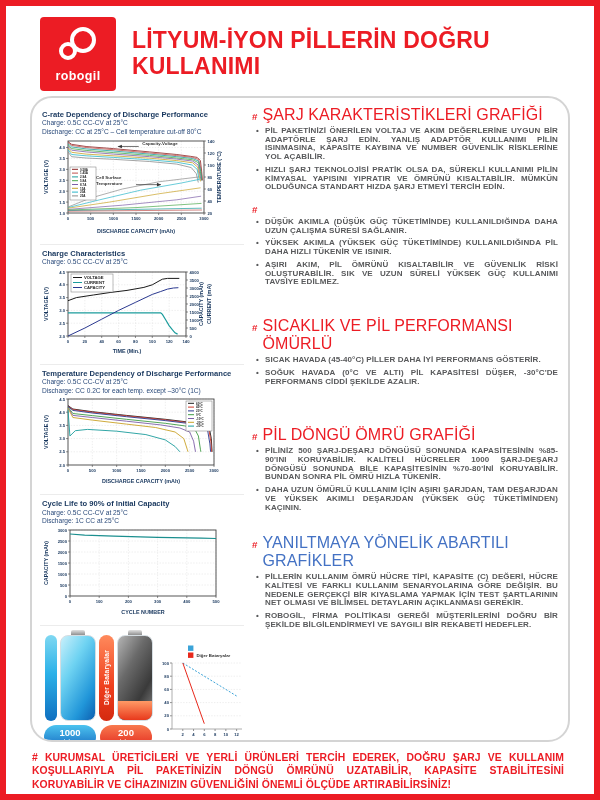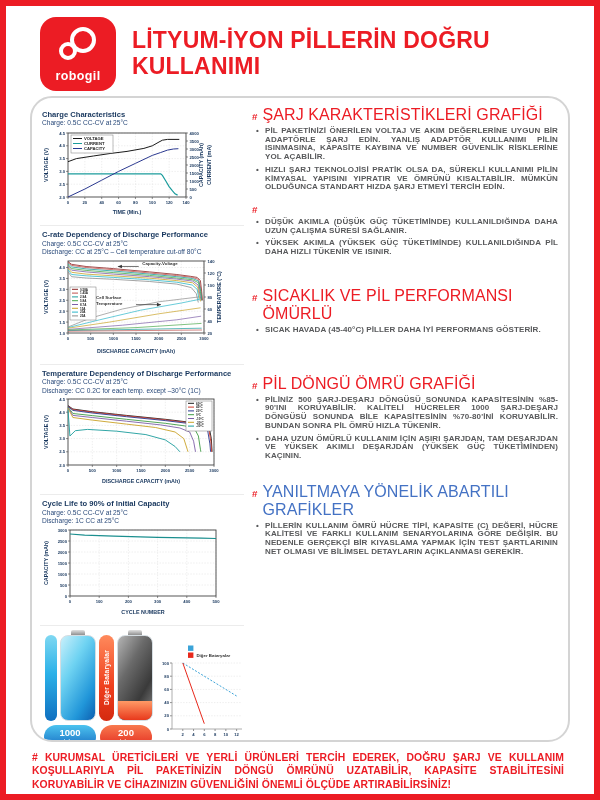--- a/index.html
+++ b/index.html
@@ -3,21 +3,21 @@
 <meta charset="utf-8">
 <style>
   html,body{margin:0;padding:0;background:#fff;}
   *{box-sizing:border-box;}
   .page{
     width:600px;height:800px;border:6px solid #EC1C24;background:#fff;
     overflow:hidden;font-family:"Liberation Sans",sans-serif;position:relative;
   }
   
   .header{display:flex;align-items:center;gap:16px;padding:12px 0 6px 34px;height:90px;}
-  .logo{width:76px;height:74px;border-radius:16px;background:#EC1C24;
+  .logo{width:76px;height:74px;border-radius:4px;background:#EC1C24;
         display:flex;flex-direction:column;align-items:center;justify-content:center;flex:0 0 auto;}
   .logo-word{color:#fff;font-size:12.5px;font-weight:700;letter-spacing:.4px;margin-top:1px;}
   .title{color:#EC1C24;font-size:23px;font-weight:800;line-height:1.12;letter-spacing:.2px;}
   
   .card{
     margin:0 24px;height:646px;border:2px solid #d4d4d4;border-radius:22px;
     padding:8px 10px 8px 8px;display:flex;gap:8px;overflow:hidden;background:#fff;
   }
   .left-col{width:204px;flex:0 0 auto;display:flex;flex-direction:column;}
   .right-col{flex:1;min-width:0;}
@@ -81,100 +81,20 @@
     </div>
     <div class="title">
       <div>LİTYUM-İYON PİLLERİN DOĞRU</div>
       <div>KULLANIMI</div>
     </div>
   </div>
 
   <div class="card">
 
     <div class="left-col">
-
-      <div class="chart-block">
-        <div class="c-title">Charge Characteristics</div>
-        <div class="c-sub">Charge: 0.5C CC-CV at 25°C</div>
-        <div><svg width="202" height="88" viewBox="0 0 202 88">
-              <line x1="42.85714285714286" y1="5" x2="42.85714285714286" y2="69" stroke="#dcdcdc" stroke-width="0.5" stroke-dasharray="1.4,1.4"></line>
-              <line x1="59.714285714285715" y1="5" x2="59.714285714285715" y2="69" stroke="#dcdcdc" stroke-width="0.5" stroke-dasharray="1.4,1.4"></line>
-              <line x1="76.57142857142857" y1="5" x2="76.57142857142857" y2="69" stroke="#dcdcdc" stroke-width="0.5" stroke-dasharray="1.4,1.4"></line>
-              <line x1="93.42857142857143" y1="5" x2="93.42857142857143" y2="69" stroke="#dcdcdc" stroke-width="0.5" stroke-dasharray="1.4,1.4"></line>
-              <line x1="110.28571428571429" y1="5" x2="110.28571428571429" y2="69" stroke="#dcdcdc" stroke-width="0.5" stroke-dasharray="1.4,1.4"></line>
-              <line x1="127.14285714285714" y1="5" x2="127.14285714285714" y2="69" stroke="#dcdcdc" stroke-width="0.5" stroke-dasharray="1.4,1.4"></line>
-              <line x1="144" y1="5" x2="144" y2="69" stroke="#dcdcdc" stroke-width="0.5" stroke-dasharray="1.4,1.4"></line>
-              <line x1="26" y1="56.2" x2="144" y2="56.2" stroke="#dcdcdc" stroke-width="0.5" stroke-dasharray="1.4,1.4"></line>
-              <line x1="26" y1="43.4" x2="144" y2="43.4" stroke="#dcdcdc" stroke-width="0.5" stroke-dasharray="1.4,1.4"></line>
-              <line x1="26" y1="30.6" x2="144" y2="30.6" stroke="#dcdcdc" stroke-width="0.5" stroke-dasharray="1.4,1.4"></line>
-              <line x1="26" y1="17.799999999999997" x2="144" y2="17.799999999999997" stroke="#dcdcdc" stroke-width="0.5" stroke-dasharray="1.4,1.4"></line>
-              <line x1="26" y1="5" x2="144" y2="5" stroke="#dcdcdc" stroke-width="0.5" stroke-dasharray="1.4,1.4"></line>
-              <line x1="26" y1="69" x2="26" y2="71" stroke="#444" stroke-width="0.6"></line>
-              <text x="26" y="75.5" text-anchor="middle" class="tick">0</text>
-              <line x1="42.85714285714286" y1="69" x2="42.85714285714286" y2="71" stroke="#444" stroke-width="0.6"></line>
-              <text x="42.85714285714286" y="75.5" text-anchor="middle" class="tick">20</text>
-              <line x1="59.714285714285715" y1="69" x2="59.714285714285715" y2="71" stroke="#444" stroke-width="0.6"></line>
-              <text x="59.714285714285715" y="75.5" text-anchor="middle" class="tick">40</text>
-              <line x1="76.57142857142857" y1="69" x2="76.57142857142857" y2="71" stroke="#444" stroke-width="0.6"></line>
-              <text x="76.57142857142857" y="75.5" text-anchor="middle" class="tick">60</text>
-              <line x1="93.42857142857143" y1="69" x2="93.42857142857143" y2="71" stroke="#444" stroke-width="0.6"></line>
-              <text x="93.42857142857143" y="75.5" text-anchor="middle" class="tick">80</text>
-              <line x1="110.28571428571429" y1="69" x2="110.28571428571429" y2="71" stroke="#444" stroke-width="0.6"></line>
-              <text x="110.28571428571429" y="75.5" text-anchor="middle" class="tick">100</text>
-              <line x1="127.14285714285714" y1="69" x2="127.14285714285714" y2="71" stroke="#444" stroke-width="0.6"></line>
-              <text x="127.14285714285714" y="75.5" text-anchor="middle" class="tick">120</text>
-              <line x1="144" y1="69" x2="144" y2="71" stroke="#444" stroke-width="0.6"></line>
-              <text x="144" y="75.5" text-anchor="middle" class="tick">140</text>
-              <line x1="24" y1="69" x2="26" y2="69" stroke="#444" stroke-width="0.6"></line>
-              <text x="23" y="70.6" text-anchor="end" class="tick">2.0</text>
-              <line x1="24" y1="56.2" x2="26" y2="56.2" stroke="#444" stroke-width="0.6"></line>
-              <text x="23" y="57.800000000000004" text-anchor="end" class="tick">2.5</text>
-              <line x1="24" y1="43.4" x2="26" y2="43.4" stroke="#444" stroke-width="0.6"></line>
-              <text x="23" y="45" text-anchor="end" class="tick">3.0</text>
-              <line x1="24" y1="30.6" x2="26" y2="30.6" stroke="#444" stroke-width="0.6"></line>
-              <text x="23" y="32.2" text-anchor="end" class="tick">3.5</text>
-              <line x1="24" y1="17.799999999999997" x2="26" y2="17.799999999999997" stroke="#444" stroke-width="0.6"></line>
-              <text x="23" y="19.4" text-anchor="end" class="tick">4.0</text>
-              <line x1="24" y1="5" x2="26" y2="5" stroke="#444" stroke-width="0.6"></line>
-              <text x="23" y="6.6" text-anchor="end" class="tick">4.5</text>
-              <line x1="144" y1="69" x2="146" y2="69" stroke="#444" stroke-width="0.6"></line>
-              <text x="147.5" y="70.6" text-anchor="start" class="tick">0</text>
-              <line x1="144" y1="61" x2="146" y2="61" stroke="#444" stroke-width="0.6"></line>
-              <text x="147.5" y="62.6" text-anchor="start" class="tick">500</text>
-              <line x1="144" y1="53" x2="146" y2="53" stroke="#444" stroke-width="0.6"></line>
-              <text x="147.5" y="54.6" text-anchor="start" class="tick">1000</text>
-              <line x1="144" y1="45" x2="146" y2="45" stroke="#444" stroke-width="0.6"></line>
-              <text x="147.5" y="46.6" text-anchor="start" class="tick">1500</text>
-              <line x1="144" y1="37" x2="146" y2="37" stroke="#444" stroke-width="0.6"></line>
-              <text x="147.5" y="38.6" text-anchor="start" class="tick">2000</text>
-              <line x1="144" y1="29" x2="146" y2="29" stroke="#444" stroke-width="0.6"></line>
-              <text x="147.5" y="30.6" text-anchor="start" class="tick">2500</text>
-              <line x1="144" y1="21" x2="146" y2="21" stroke="#444" stroke-width="0.6"></line>
-              <text x="147.5" y="22.6" text-anchor="start" class="tick">3000</text>
-              <line x1="144" y1="13" x2="146" y2="13" stroke="#444" stroke-width="0.6"></line>
-              <text x="147.5" y="14.6" text-anchor="start" class="tick">3500</text>
-              <line x1="144" y1="5" x2="146" y2="5" stroke="#444" stroke-width="0.6"></line>
-              <text x="147.5" y="6.6" text-anchor="start" class="tick">4000</text>
-              <rect x="26" y="5" width="118" height="64" fill="none" stroke="#444" stroke-width="0.9"></rect>
-              <polyline points="26.0,33.7 34.4,30.6 51.3,28.0 68.1,25.5 85.0,23.4 101.9,20.4 110.3,17.8 117.0,14.0 120.4,12.2 125.5,11.4 137.3,11.4" fill="none" stroke="#1a1a1a" stroke-width="1"></polyline>
-              <polyline points="26.0,45.8 118.7,45.8 120.4,47.4 123.8,53.0 127.1,58.6 130.5,62.9 133.0,65.8 135.6,67.1" fill="none" stroke="#1b9c9c" stroke-width="1.2"></polyline>
-              <polyline points="26.0,69.0 42.9,61.0 59.7,52.2 76.6,43.4 93.4,35.4 110.3,27.4 118.7,24.5 125.5,22.1 131.4,21.0 136.4,20.7" fill="none" stroke="#2b3990" stroke-width="1"></polyline>
-              <text x="85" y="86" text-anchor="middle" class="axlab">TIME (Min.)</text>
-              <text x="0" y="0" text-anchor="middle" class="axlab" transform="translate(6 37) rotate(-90)">VOLTAGE (V)</text>
-              <text x="0" y="0" text-anchor="middle" class="axlab" fill="#2b3990" transform="translate(161 37) rotate(-90)">CAPACITY (mAh)</text>
-              <text x="0" y="0" text-anchor="middle" class="axlab" fill="#1b9c9c" transform="translate(169 37) rotate(-90)">CURRENT (mA)</text>
-              <rect x="29" y="7" width="42" height="18" fill="#fff" stroke="#777" stroke-width="0.5"></rect>
-              <line x1="31" y1="10.5" x2="40" y2="10.5" stroke="#1a1a1a" stroke-width="1"></line>
-              <text x="42" y="11.7" text-anchor="start" fill="#222" style="font:700 4.2px &quot;Liberation Sans&quot;,sans-serif">VOLTAGE</text>
-              <line x1="31" y1="15.5" x2="40" y2="15.5" stroke="#1b9c9c" stroke-width="1"></line>
-              <text x="42" y="16.7" text-anchor="start" fill="#222" style="font:700 4.2px &quot;Liberation Sans&quot;,sans-serif">CURRENT</text>
-              <line x1="31" y1="20.5" x2="40" y2="20.5" stroke="#2b3990" stroke-width="1"></line>
-              <text x="42" y="21.7" text-anchor="start" fill="#222" style="font:700 4.2px &quot;Liberation Sans&quot;,sans-serif">CAPACITY</text>
-            </svg></div>
-      </div>
 
       <div class="chart-block">
         <div class="c-title">C-rate Dependency of Discharge Performance</div>
         <div class="c-sub">Charge: 0.5C CC-CV at 25°C</div>
         <div class="c-sub">Discharge: CC at 25°C – Cell temperature cut-off 80°C</div>
         <div><svg width="202" height="98" viewBox="0 0 202 98">
               <line x1="48.666666666666664" y1="4" x2="48.666666666666664" y2="76" stroke="#dcdcdc" stroke-width="0.5" stroke-dasharray="1.4,1.4"></line>
               <line x1="71.33333333333333" y1="4" x2="71.33333333333333" y2="76" stroke="#dcdcdc" stroke-width="0.5" stroke-dasharray="1.4,1.4"></line>
               <line x1="94" y1="4" x2="94" y2="76" stroke="#dcdcdc" stroke-width="0.5" stroke-dasharray="1.4,1.4"></line>
               <line x1="116.66666666666666" y1="4" x2="116.66666666666666" y2="76" stroke="#dcdcdc" stroke-width="0.5" stroke-dasharray="1.4,1.4"></line>
@@ -268,20 +188,100 @@
               <line x1="96.72" y1="9.454545454545453" x2="75.86666666666666" y2="9.454545454545453" stroke="#333" stroke-width="0.7"></line>
               <polygon points="75.86666666666666,9.454545454545453 79.86666666666666,7.654545454545453 79.86666666666666,11.254545454545454" fill="#333"></polygon>
               <text x="54.10666666666667" y="42.18181818181819" text-anchor="start" fill="#333" style="font:700 4.4px &quot;Liberation Sans&quot;,sans-serif">Cell Surface</text>
               <text x="54.10666666666667" y="47.581818181818186" text-anchor="start" fill="#333" style="font:700 4.4px &quot;Liberation Sans&quot;,sans-serif">Temperature</text>
               <line x1="94" y1="47.63636363636364" x2="118.93333333333334" y2="47.63636363636364" stroke="#333" stroke-width="0.7"></line>
               <polygon points="118.93333333333334,47.63636363636364 114.93333333333334,45.83636363636364 114.93333333333334,49.43636363636364" fill="#333"></polygon>
             </svg></div>
       </div>
 
       <div class="chart-block">
+        <div class="c-title">Charge Characteristics</div>
+        <div class="c-sub">Charge: 0.5C CC-CV at 25°C</div>
+        <div><svg width="202" height="88" viewBox="0 0 202 88">
+              <line x1="42.85714285714286" y1="5" x2="42.85714285714286" y2="69" stroke="#dcdcdc" stroke-width="0.5" stroke-dasharray="1.4,1.4"></line>
+              <line x1="59.714285714285715" y1="5" x2="59.714285714285715" y2="69" stroke="#dcdcdc" stroke-width="0.5" stroke-dasharray="1.4,1.4"></line>
+              <line x1="76.57142857142857" y1="5" x2="76.57142857142857" y2="69" stroke="#dcdcdc" stroke-width="0.5" stroke-dasharray="1.4,1.4"></line>
+              <line x1="93.42857142857143" y1="5" x2="93.42857142857143" y2="69" stroke="#dcdcdc" stroke-width="0.5" stroke-dasharray="1.4,1.4"></line>
+              <line x1="110.28571428571429" y1="5" x2="110.28571428571429" y2="69" stroke="#dcdcdc" stroke-width="0.5" stroke-dasharray="1.4,1.4"></line>
+              <line x1="127.14285714285714" y1="5" x2="127.14285714285714" y2="69" stroke="#dcdcdc" stroke-width="0.5" stroke-dasharray="1.4,1.4"></line>
+              <line x1="144" y1="5" x2="144" y2="69" stroke="#dcdcdc" stroke-width="0.5" stroke-dasharray="1.4,1.4"></line>
+              <line x1="26" y1="56.2" x2="144" y2="56.2" stroke="#dcdcdc" stroke-width="0.5" stroke-dasharray="1.4,1.4"></line>
+              <line x1="26" y1="43.4" x2="144" y2="43.4" stroke="#dcdcdc" stroke-width="0.5" stroke-dasharray="1.4,1.4"></line>
+              <line x1="26" y1="30.6" x2="144" y2="30.6" stroke="#dcdcdc" stroke-width="0.5" stroke-dasharray="1.4,1.4"></line>
+              <line x1="26" y1="17.799999999999997" x2="144" y2="17.799999999999997" stroke="#dcdcdc" stroke-width="0.5" stroke-dasharray="1.4,1.4"></line>
+              <line x1="26" y1="5" x2="144" y2="5" stroke="#dcdcdc" stroke-width="0.5" stroke-dasharray="1.4,1.4"></line>
+              <line x1="26" y1="69" x2="26" y2="71" stroke="#444" stroke-width="0.6"></line>
+              <text x="26" y="75.5" text-anchor="middle" class="tick">0</text>
+              <line x1="42.85714285714286" y1="69" x2="42.85714285714286" y2="71" stroke="#444" stroke-width="0.6"></line>
+              <text x="42.85714285714286" y="75.5" text-anchor="middle" class="tick">20</text>
+              <line x1="59.714285714285715" y1="69" x2="59.714285714285715" y2="71" stroke="#444" stroke-width="0.6"></line>
+              <text x="59.714285714285715" y="75.5" text-anchor="middle" class="tick">40</text>
+              <line x1="76.57142857142857" y1="69" x2="76.57142857142857" y2="71" stroke="#444" stroke-width="0.6"></line>
+              <text x="76.57142857142857" y="75.5" text-anchor="middle" class="tick">60</text>
+              <line x1="93.42857142857143" y1="69" x2="93.42857142857143" y2="71" stroke="#444" stroke-width="0.6"></line>
+              <text x="93.42857142857143" y="75.5" text-anchor="middle" class="tick">80</text>
+              <line x1="110.28571428571429" y1="69" x2="110.28571428571429" y2="71" stroke="#444" stroke-width="0.6"></line>
+              <text x="110.28571428571429" y="75.5" text-anchor="middle" class="tick">100</text>
+              <line x1="127.14285714285714" y1="69" x2="127.14285714285714" y2="71" stroke="#444" stroke-width="0.6"></line>
+              <text x="127.14285714285714" y="75.5" text-anchor="middle" class="tick">120</text>
+              <line x1="144" y1="69" x2="144" y2="71" stroke="#444" stroke-width="0.6"></line>
+              <text x="144" y="75.5" text-anchor="middle" class="tick">140</text>
+              <line x1="24" y1="69" x2="26" y2="69" stroke="#444" stroke-width="0.6"></line>
+              <text x="23" y="70.6" text-anchor="end" class="tick">2.0</text>
+              <line x1="24" y1="56.2" x2="26" y2="56.2" stroke="#444" stroke-width="0.6"></line>
+              <text x="23" y="57.800000000000004" text-anchor="end" class="tick">2.5</text>
+              <line x1="24" y1="43.4" x2="26" y2="43.4" stroke="#444" stroke-width="0.6"></line>
+              <text x="23" y="45" text-anchor="end" class="tick">3.0</text>
+              <line x1="24" y1="30.6" x2="26" y2="30.6" stroke="#444" stroke-width="0.6"></line>
+              <text x="23" y="32.2" text-anchor="end" class="tick">3.5</text>
+              <line x1="24" y1="17.799999999999997" x2="26" y2="17.799999999999997" stroke="#444" stroke-width="0.6"></line>
+              <text x="23" y="19.4" text-anchor="end" class="tick">4.0</text>
+              <line x1="24" y1="5" x2="26" y2="5" stroke="#444" stroke-width="0.6"></line>
+              <text x="23" y="6.6" text-anchor="end" class="tick">4.5</text>
+              <line x1="144" y1="69" x2="146" y2="69" stroke="#444" stroke-width="0.6"></line>
+              <text x="147.5" y="70.6" text-anchor="start" class="tick">0</text>
+              <line x1="144" y1="61" x2="146" y2="61" stroke="#444" stroke-width="0.6"></line>
+              <text x="147.5" y="62.6" text-anchor="start" class="tick">500</text>
+              <line x1="144" y1="53" x2="146" y2="53" stroke="#444" stroke-width="0.6"></line>
+              <text x="147.5" y="54.6" text-anchor="start" class="tick">1000</text>
+              <line x1="144" y1="45" x2="146" y2="45" stroke="#444" stroke-width="0.6"></line>
+              <text x="147.5" y="46.6" text-anchor="start" class="tick">1500</text>
+              <line x1="144" y1="37" x2="146" y2="37" stroke="#444" stroke-width="0.6"></line>
+              <text x="147.5" y="38.6" text-anchor="start" class="tick">2000</text>
+              <line x1="144" y1="29" x2="146" y2="29" stroke="#444" stroke-width="0.6"></line>
+              <text x="147.5" y="30.6" text-anchor="start" class="tick">2500</text>
+              <line x1="144" y1="21" x2="146" y2="21" stroke="#444" stroke-width="0.6"></line>
+              <text x="147.5" y="22.6" text-anchor="start" class="tick">3000</text>
+              <line x1="144" y1="13" x2="146" y2="13" stroke="#444" stroke-width="0.6"></line>
+              <text x="147.5" y="14.6" text-anchor="start" class="tick">3500</text>
+              <line x1="144" y1="5" x2="146" y2="5" stroke="#444" stroke-width="0.6"></line>
+              <text x="147.5" y="6.6" text-anchor="start" class="tick">4000</text>
+              <rect x="26" y="5" width="118" height="64" fill="none" stroke="#444" stroke-width="0.9"></rect>
+              <polyline points="26.0,33.7 34.4,30.6 51.3,28.0 68.1,25.5 85.0,23.4 101.9,20.4 110.3,17.8 117.0,14.0 120.4,12.2 125.5,11.4 137.3,11.4" fill="none" stroke="#1a1a1a" stroke-width="1"></polyline>
+              <polyline points="26.0,45.8 118.7,45.8 120.4,47.4 123.8,53.0 127.1,58.6 130.5,62.9 133.0,65.8 135.6,67.1" fill="none" stroke="#1b9c9c" stroke-width="1.2"></polyline>
+              <polyline points="26.0,69.0 42.9,61.0 59.7,52.2 76.6,43.4 93.4,35.4 110.3,27.4 118.7,24.5 125.5,22.1 131.4,21.0 136.4,20.7" fill="none" stroke="#2b3990" stroke-width="1"></polyline>
+              <text x="85" y="86" text-anchor="middle" class="axlab">TIME (Min.)</text>
+              <text x="0" y="0" text-anchor="middle" class="axlab" transform="translate(6 37) rotate(-90)">VOLTAGE (V)</text>
+              <text x="0" y="0" text-anchor="middle" class="axlab" fill="#2b3990" transform="translate(161 37) rotate(-90)">CAPACITY (mAh)</text>
+              <text x="0" y="0" text-anchor="middle" class="axlab" fill="#1b9c9c" transform="translate(169 37) rotate(-90)">CURRENT (mA)</text>
+              <rect x="29" y="7" width="42" height="18" fill="#fff" stroke="#777" stroke-width="0.5"></rect>
+              <line x1="31" y1="10.5" x2="40" y2="10.5" stroke="#1a1a1a" stroke-width="1"></line>
+              <text x="42" y="11.7" text-anchor="start" fill="#222" style="font:700 4.2px &quot;Liberation Sans&quot;,sans-serif">VOLTAGE</text>
+              <line x1="31" y1="15.5" x2="40" y2="15.5" stroke="#1b9c9c" stroke-width="1"></line>
+              <text x="42" y="16.7" text-anchor="start" fill="#222" style="font:700 4.2px &quot;Liberation Sans&quot;,sans-serif">CURRENT</text>
+              <line x1="31" y1="20.5" x2="40" y2="20.5" stroke="#2b3990" stroke-width="1"></line>
+              <text x="42" y="21.7" text-anchor="start" fill="#222" style="font:700 4.2px &quot;Liberation Sans&quot;,sans-serif">CAPACITY</text>
+            </svg></div>
+      </div>
+
+      <div class="chart-block">
         <div class="c-title">Temperature Dependency of Discharge Performance</div>
         <div class="c-sub">Charge: 0.5C CC-CV at 25°C</div>
         <div class="c-sub">Discharge: CC 0.2C for each temp. except –30°C (1C)</div>
         <div><svg width="202" height="90" viewBox="0 0 202 90">
               <line x1="50.33333333333333" y1="4" x2="50.33333333333333" y2="70" stroke="#dcdcdc" stroke-width="0.5" stroke-dasharray="1.4,1.4"></line>
               <line x1="74.66666666666666" y1="4" x2="74.66666666666666" y2="70" stroke="#dcdcdc" stroke-width="0.5" stroke-dasharray="1.4,1.4"></line>
               <line x1="99" y1="4" x2="99" y2="70" stroke="#dcdcdc" stroke-width="0.5" stroke-dasharray="1.4,1.4"></line>
               <line x1="123.33333333333333" y1="4" x2="123.33333333333333" y2="70" stroke="#dcdcdc" stroke-width="0.5" stroke-dasharray="1.4,1.4"></line>
               <line x1="147.66666666666669" y1="4" x2="147.66666666666669" y2="70" stroke="#dcdcdc" stroke-width="0.5" stroke-dasharray="1.4,1.4"></line>
               <line x1="172" y1="4" x2="172" y2="70" stroke="#dcdcdc" stroke-width="0.5" stroke-dasharray="1.4,1.4"></line>
@@ -484,30 +484,32 @@
         </ul>
       </div>
 
       <div class="sec mt1">
         <div class="sec-head">
           <span class="hash">#</span>
         </div>
         <ul class="sec-bullets">
           <li>DÜŞÜK AKIMLA (DÜŞÜK GÜÇ TÜKETİMİNDE) KULLANILDIĞINDA DAHA UZUN ÇALIŞMA SÜRESİ SAĞLANIR.</li>
           <li>YÜKSEK AKIMLA (YÜKSEK GÜÇ TÜKETİMİNDE) KULLANILDIĞINDA PİL DAHA HIZLI TÜKENİR VE ISINIR.</li>
+          <li>AŞIRI AKIM, PİL ÖMRÜNÜ KISALTABİLİR VE GÜVENLİK RİSKİ OLUŞTURABİLİR. SIK VE UZUN SÜRELİ YÜKSEK GÜÇ KULLANIMI TAVSİYE EDİLMEZ.</li>
         </ul>
       </div>
 
       <div class="sec mt2">
         <div class="sec-head">
           <span class="hash">#</span>
           <span class="sec-head-text" style="color: rgb(236, 28, 36);">SICAKLIK VE PİL PERFORMANSI ÖMÜRLÜ</span>
         </div>
         <ul class="sec-bullets">
           <li>SICAK HAVADA (45-40°C) PİLLER DAHA İYİ PERFORMANS GÖSTERİR.</li>
+          <li>SOĞUK HAVADA (0°C VE ALTI) PİL KAPASİTESİ DÜŞER, -30°C'DE PERFORMANS CİDDİ ŞEKİLDE AZALIR.</li>
         </ul>
       </div>
 
       <div class="sec mt3">
         <div class="sec-head">
           <span class="hash">#</span>
           <span class="sec-head-text" style="color: rgb(236, 28, 36);">PİL DÖNGÜ ÖMRÜ GRAFİĞİ</span>
         </div>
         <ul class="sec-bullets">
           <li>PİLİNİZ 500 ŞARJ-DEŞARJ DÖNGÜSÜ SONUNDA KAPASİTESİNİN %85-90'INI KORUYABİLİR. KALİTELİ HÜCRELER 1000 ŞARJ-DEŞARJ DÖNGÜSÜ SONUNDA BİLE KAPASİTESİNİN %70-80'İNİ KORUYABİLİR. BUNDAN SONRA PİL ÖMRÜ HIZLA TÜKENİR.</li>
@@ -515,20 +517,21 @@
         </ul>
       </div>
 
       <div class="sec mt4">
         <div class="sec-head">
           <span class="hash">#</span>
           <span class="sec-head-text" style="color: rgb(68, 114, 196);">YANILTMAYA YÖNELİK ABARTILI GRAFİKLER</span>
         </div>
         <ul class="sec-bullets">
           <li>PİLLERİN KULLANIM ÖMRÜ HÜCRE TİPİ, KAPASİTE (C) DEĞERİ, HÜCRE KALİTESİ VE FARKLI KULLANIM SENARYOLARINA GÖRE DEĞİŞİR. BU NEDENLE GERÇEKÇİ BİR KIYASLAMA YAPMAK İÇİN TEST ŞARTLARININ NET OLMASI VE BİLİMSEL DETAYLARIN AÇIKLANMASI GEREKİR.</li>
+          <li>ROBOGİL, FİRMA POLİTİKASI GEREĞİ MÜŞTERİLERİNİ DOĞRU BİR ŞEKİLDE BİLGİLENDİRMEYİ VE SAYGILI BİR REKABETİ HEDEFLER.</li>
         </ul>
       </div>
 
     </div>
   </div>
 
   <div class="footer">
     <span class="hash">#</span><span>KURUMSAL ÜRETİCİLERİ VE YERLİ ÜRÜNLERİ TERCİH EDEREK, DOĞRU ŞARJ VE KULLANIM KOŞULLARIYLA PİL PAKETİNİZİN DÖNGÜ ÖMRÜNÜ UZATABİLİR, KAPASİTE STABİLİTESİNİ KORUYABİLİR VE CİHAZINIZIN GÜVENLİĞİNİ ÖNEMLİ ÖLÇÜDE ARTIRABİLİRSİNİZ!</span>
   </div>
 

